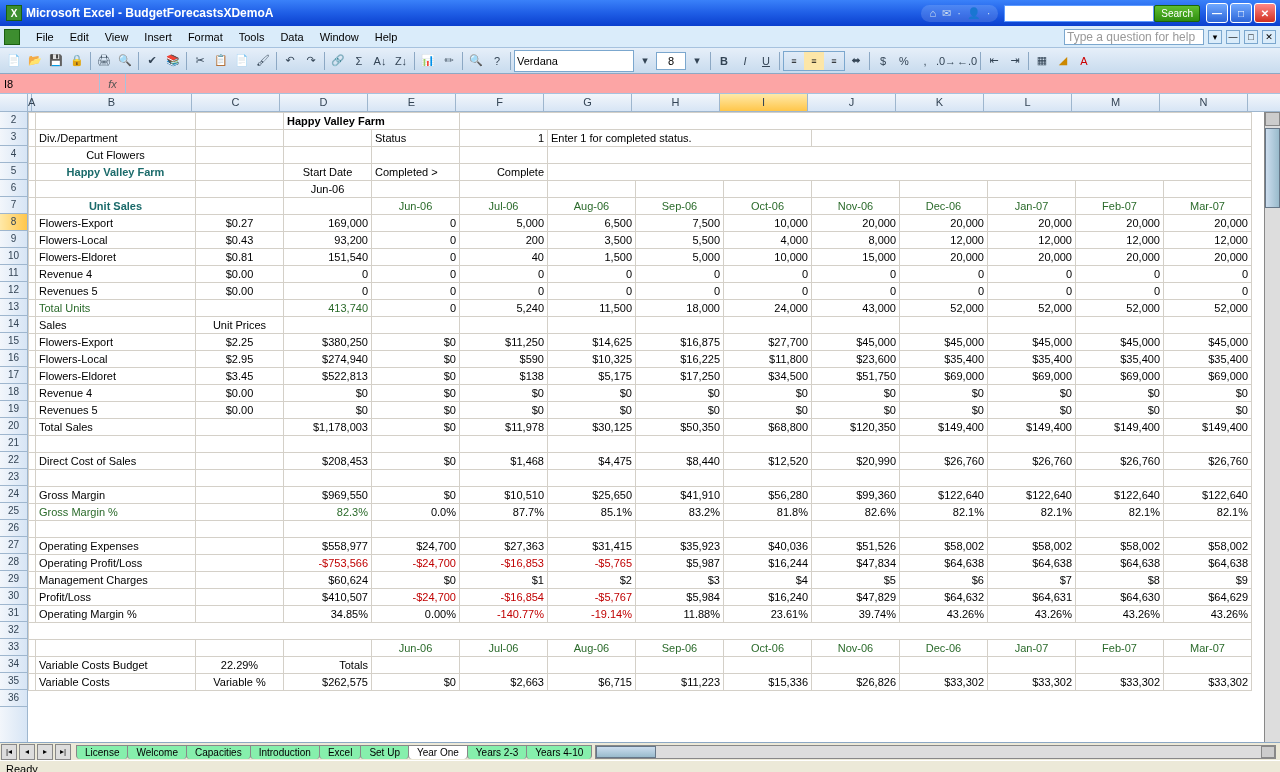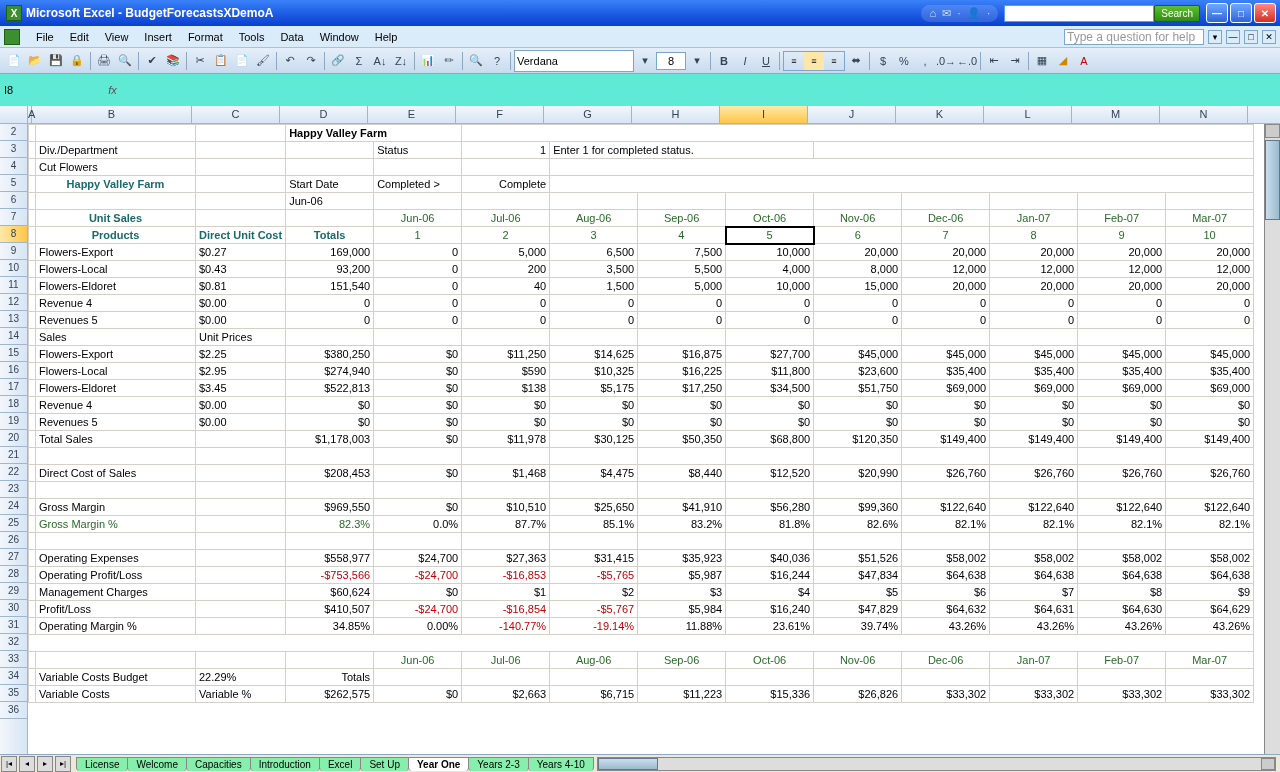--- a/index.html
+++ b/index.html
@@ -36,58 +36,58 @@
 .fontname{width:120px;padding:10px 2px;}
 .fontsize{width:30px;text-align:center;}
 .tb-btn.b{font-weight:bold;}
 .tb-btn.i{font-style:italic;}
 .tb-btn.u{text-decoration:underline;}
 .alignbox{display:inline-flex;border:1px solid #7ba7ce;}
 .alignbox .ab{width:20px;height:18px;display:flex;align-items:center;justify-content:center;font-size:9px;}
 .alignbox .ab.on{background:#fce6a8;}
 
 
-.formulabar { height: 32px; background: #5eead4; border-bottom: 1px solid #a6c2de; display:flex;align-items:center;}
+.formulabar { height: 20px; background: #fca5a5; border-bottom: 1px solid #a6c2de; display:flex;align-items:center;}
 .namebox{width:100px;border-right:1px solid #a6c2de;padding:0 4px;height:100%;display:flex;align-items:center;}
 .fx{width:26px;text-align:center;font-style:italic;color:#555;border-right:1px solid #a6c2de;height:100%;display:flex;align-items:center;justify-content:center;}
 .formula-input{flex:1;padding:0 4px;}
 
 
 .sheet-wrap{height:648px;overflow:hidden;background:#fff;position:relative;}
 .colheads{display:flex;background:linear-gradient(#f2f6fb,#d7e5f5);border-bottom:1px solid #9eb6ce;height:18px;}
 .corner{width:28px;border-right:1px solid #9eb6ce;background:linear-gradient(#f2f6fb,#d7e5f5);}
 .colh{border-right:1px solid #9eb6ce;text-align:center;font-size:11px;line-height:17px;color:#345;}
 .colh.sel{background:linear-gradient(#ffe9a8,#ffc64a);}
 .sheet-body{display:flex;height:630px;}
 .rowheads{width:28px;background:linear-gradient(to right,#f2f6fb,#d7e5f5);border-right:1px solid #9eb6ce;}
 .rowh{height:17px;border-bottom:1px solid #9eb6ce;text-align:center;font-size:10px;line-height:16px;color:#345;}
 .rowh.sel{background:linear-gradient(to right,#ffe9a8,#ffc64a);}
 .cells{flex:1;overflow:hidden;}
 table.grid{border-collapse:collapse;table-layout:fixed;}
 table.grid td{border:1px solid #d4d0c8;height:17px;padding:0 3px;font-size:11px;white-space:nowrap;overflow:hidden;background:#fff;font-family:Verdana,sans-serif;}
 td.r{text-align:right;}
-td.c{}
+td.c{text-align:center;}
 td.bold{font-weight:bold;}
 td.gray{background:#808080;}
 td.lab-cyan{background:#c8f0f0;margin-left:16px;}
 td.hdr-cyan{background:#c8f0f0;color:#1a6a6a;font-weight:bold;text-align:center;}
 td.data-cyan{background:#e0f8f8;}
 td.lab-green{background:#c0e8c0;color:#2a6a2a;}
 td.hdr-green{background:#d0f0d0;color:#2a6a2a;text-align:center;}
 td.data-green{background:#e0f8e0;}
 td.neg{color:#c00000;}
 td.sel{border:2px solid #000 !important;}
 
 
 .tabsbar{height:18px;background:#ece9d8;border-top:1px solid #8ca8c4;display:flex;align-items:center;font-size:10px;}
 .tabnav{display:flex;}
 .tabnav div{width:16px;height:16px;border:1px solid #888;margin:0 1px;display:flex;align-items:center;justify-content:center;font-size:8px;background:#ddd;}
 .tabs{display:flex;margin-left:4px;}
 .tab{padding:1px 8px;border:1px solid #888;border-bottom:none;background:#fff;margin-right:-1px;border-radius:0 0 4px 4px;}
-.tab.active{background:#fff;font-weight:bold;}
+.tab.active{background:#fff;font-weight:normal;}
 .tab:not(.active){background:#86efac;}
 .hscroll{flex:1;margin:0 4px;height:14px;background:#ddd;border:1px solid #888;position:relative;}
 .hscroll .thumb{position:absolute;left:0;width:60px;height:100%;background:linear-gradient(#cde,#9bc);border:1px solid #678;}
 .hscroll .arr{position:absolute;width:14px;height:12px;background:#ccc;border:1px solid #888;top:0;}
 .hscroll .arr.l{left:0;}.hscroll .arr.r{right:0;}
 
 
 .statusbar{height:18px;background:#ece9d8;border-top:1px solid #fff;padding:0 6px;font-size:11px;line-height:17px;}
 
 
@@ -348,36 +348,20 @@
               <td class="hdr-green">Sep-06</td>
               <td class="hdr-green">Oct-06</td>
               <td class="hdr-green">Nov-06</td>
               <td class="hdr-green">Dec-06</td>
               <td class="hdr-green">Jan-07</td>
               <td class="hdr-green">Feb-07</td>
               <td class="hdr-green">Mar-07</td>
             </tr>
             <tr>
               <td class="gray"></td>
-              <td class="hdr-cyan">Products</td>
-              <td class="hdr-cyan">Direct Unit Cost</td>
-              <td class="hdr-cyan">Totals</td>
-              <td class="hdr-green">1</td>
-              <td class="hdr-green">2</td>
-              <td class="hdr-green">3</td>
-              <td class="hdr-green">4</td>
-              <td class="hdr-green sel">5</td>
-              <td class="hdr-green">6</td>
-              <td class="hdr-green">7</td>
-              <td class="hdr-green">8</td>
-              <td class="hdr-green">9</td>
-              <td class="hdr-green">10</td>
-            </tr>
-            <tr>
-              <td class="gray"></td>
               <td>Flowers-Export</td>
               <td class="c">$0.27</td>
               <td class="r">169,000</td>
               <td class="r">0</td>
               <td class="r">5,000</td>
               <td class="r">6,500</td>
               <td class="r">7,500</td>
               <td class="r">10,000</td>
               <td class="r">20,000</td>
               <td class="r">20,000</td>
@@ -441,20 +425,36 @@
               <td class="r">0</td>
               <td class="r">0</td>
               <td class="r">0</td>
               <td class="r">0</td>
               <td class="r">0</td>
               <td class="r">0</td>
               <td class="r">0</td>
               <td class="r">0</td>
               <td class="r">0</td>
               <td class="r">0</td>
+            </tr>
+            <tr>
+              <td class="gray"></td>
+              <td class="lab-green">Total Units</td>
+              <td class="lab-green "></td>
+              <td class="lab-green r">413,740</td>
+              <td class="data-green r">0</td>
+              <td class="data-green r">5,240</td>
+              <td class="data-green r">11,500</td>
+              <td class="data-green r">18,000</td>
+              <td class="data-green r">24,000</td>
+              <td class="data-green r">43,000</td>
+              <td class="data-green r">52,000</td>
+              <td class="data-green r">52,000</td>
+              <td class="data-green r">52,000</td>
+              <td class="data-green r">52,000</td>
             </tr>
             <tr>
               <td class="gray"></td>
               <td class="lab-cyan">Sales</td>
               <td class="lab-cyan c">Unit Prices</td>
               <td class="lab-cyan r"></td>
               <td class="data-cyan r"></td>
               <td class="data-cyan r"></td>
               <td class="data-cyan r"></td>
               <td class="data-cyan r"></td>

